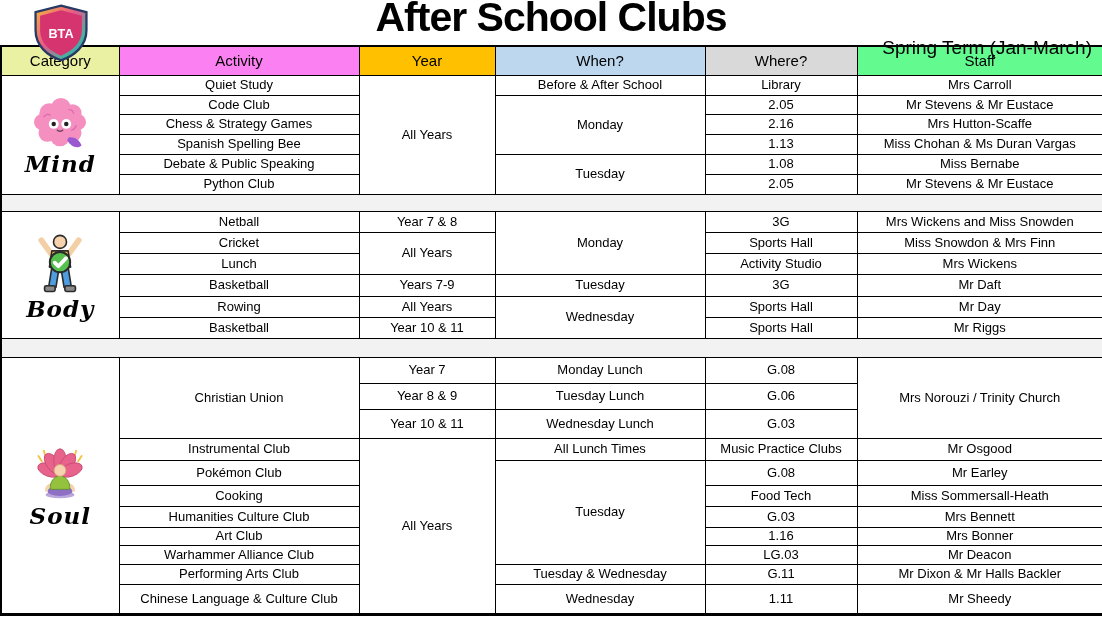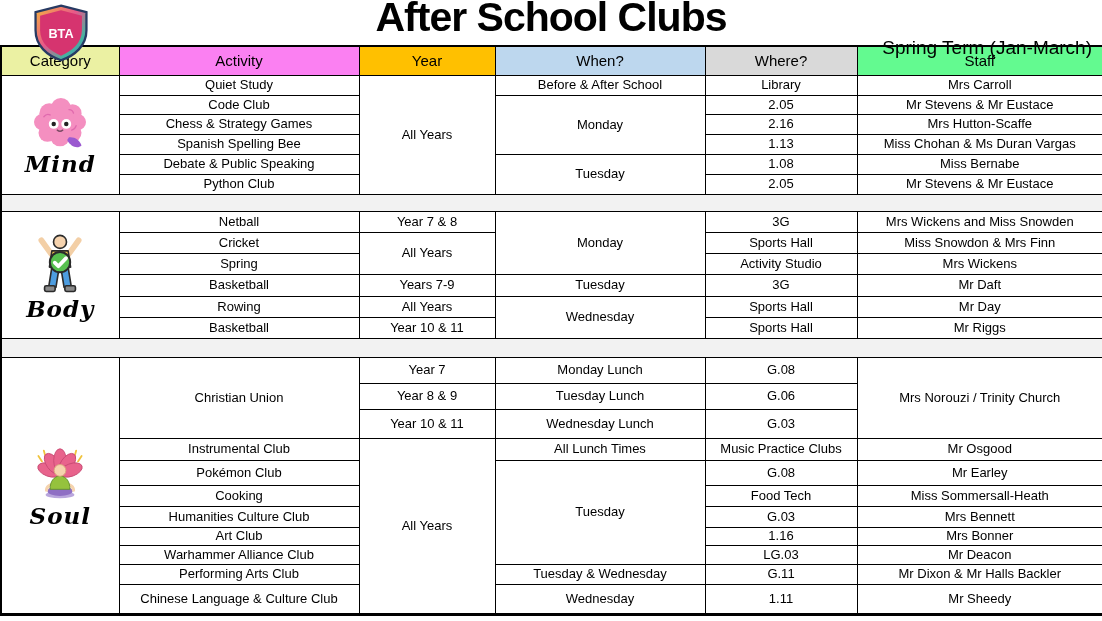--- a/index.html
+++ b/index.html
@@ -148,21 +148,21 @@
           <td>3G</td>
           <td>Mrs Wickens and Miss Snowden</td>
         </tr>
         <tr style="height: 21px;">
           <td>Cricket</td>
           <td rowspan="2">All Years</td>
           <td>Sports Hall</td>
           <td>Miss Snowdon &amp; Mrs Finn</td>
         </tr>
         <tr style="height: 21px;">
-          <td>Spring</td>
+          <td>Lunch</td>
           <td>Activity Studio</td>
           <td>Mrs Wickens</td>
         </tr>
         <tr style="height: 22px;">
           <td>Basketball</td>
           <td>Years 7-9</td>
           <td>Tuesday</td>
           <td>3G</td>
           <td>Mr Daft</td>
         </tr>

